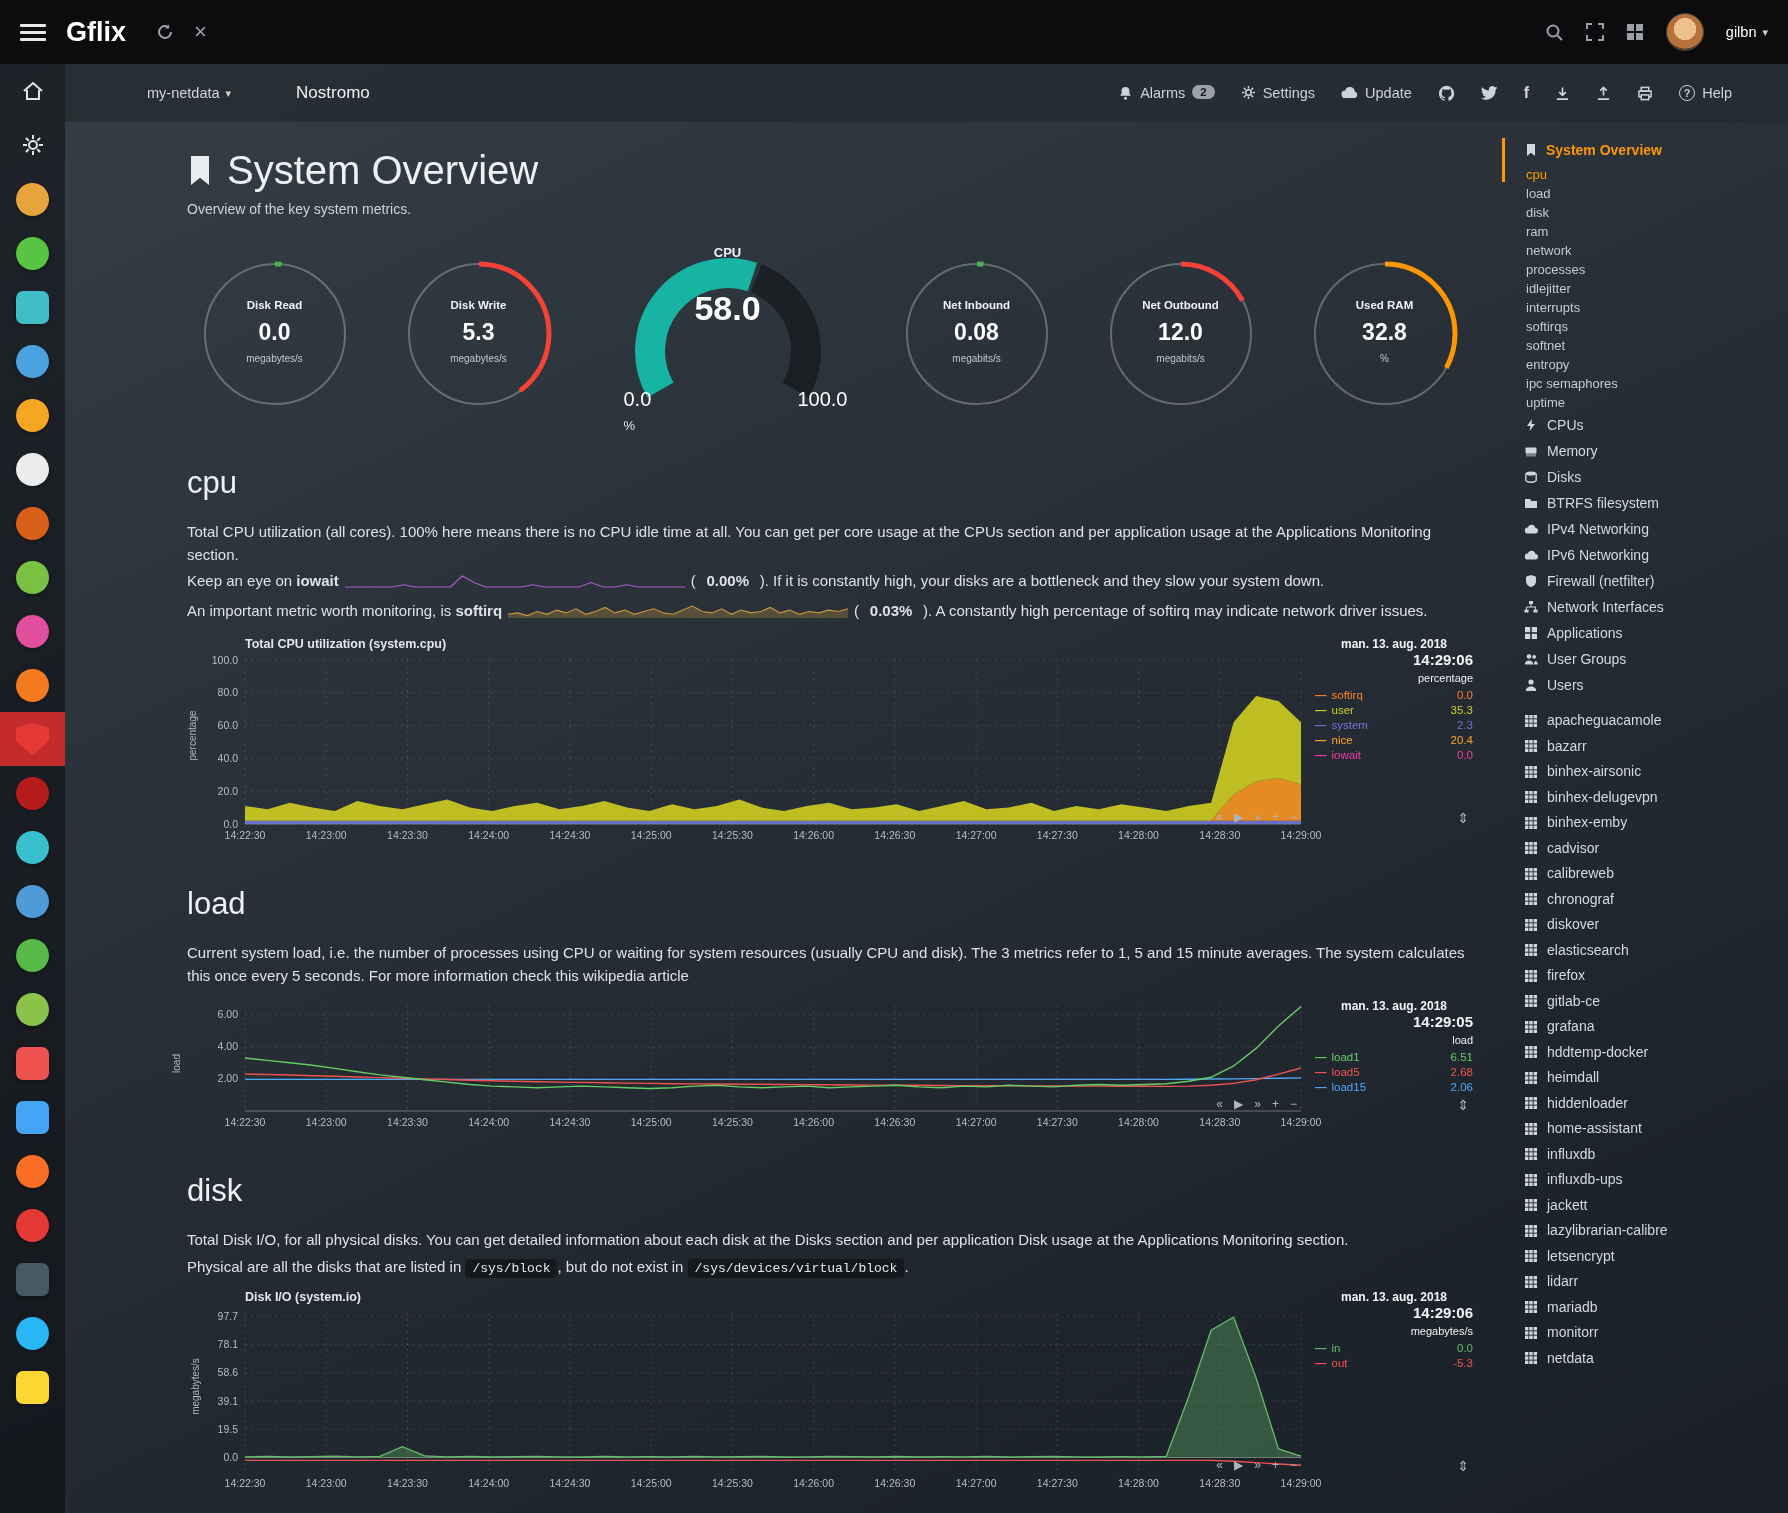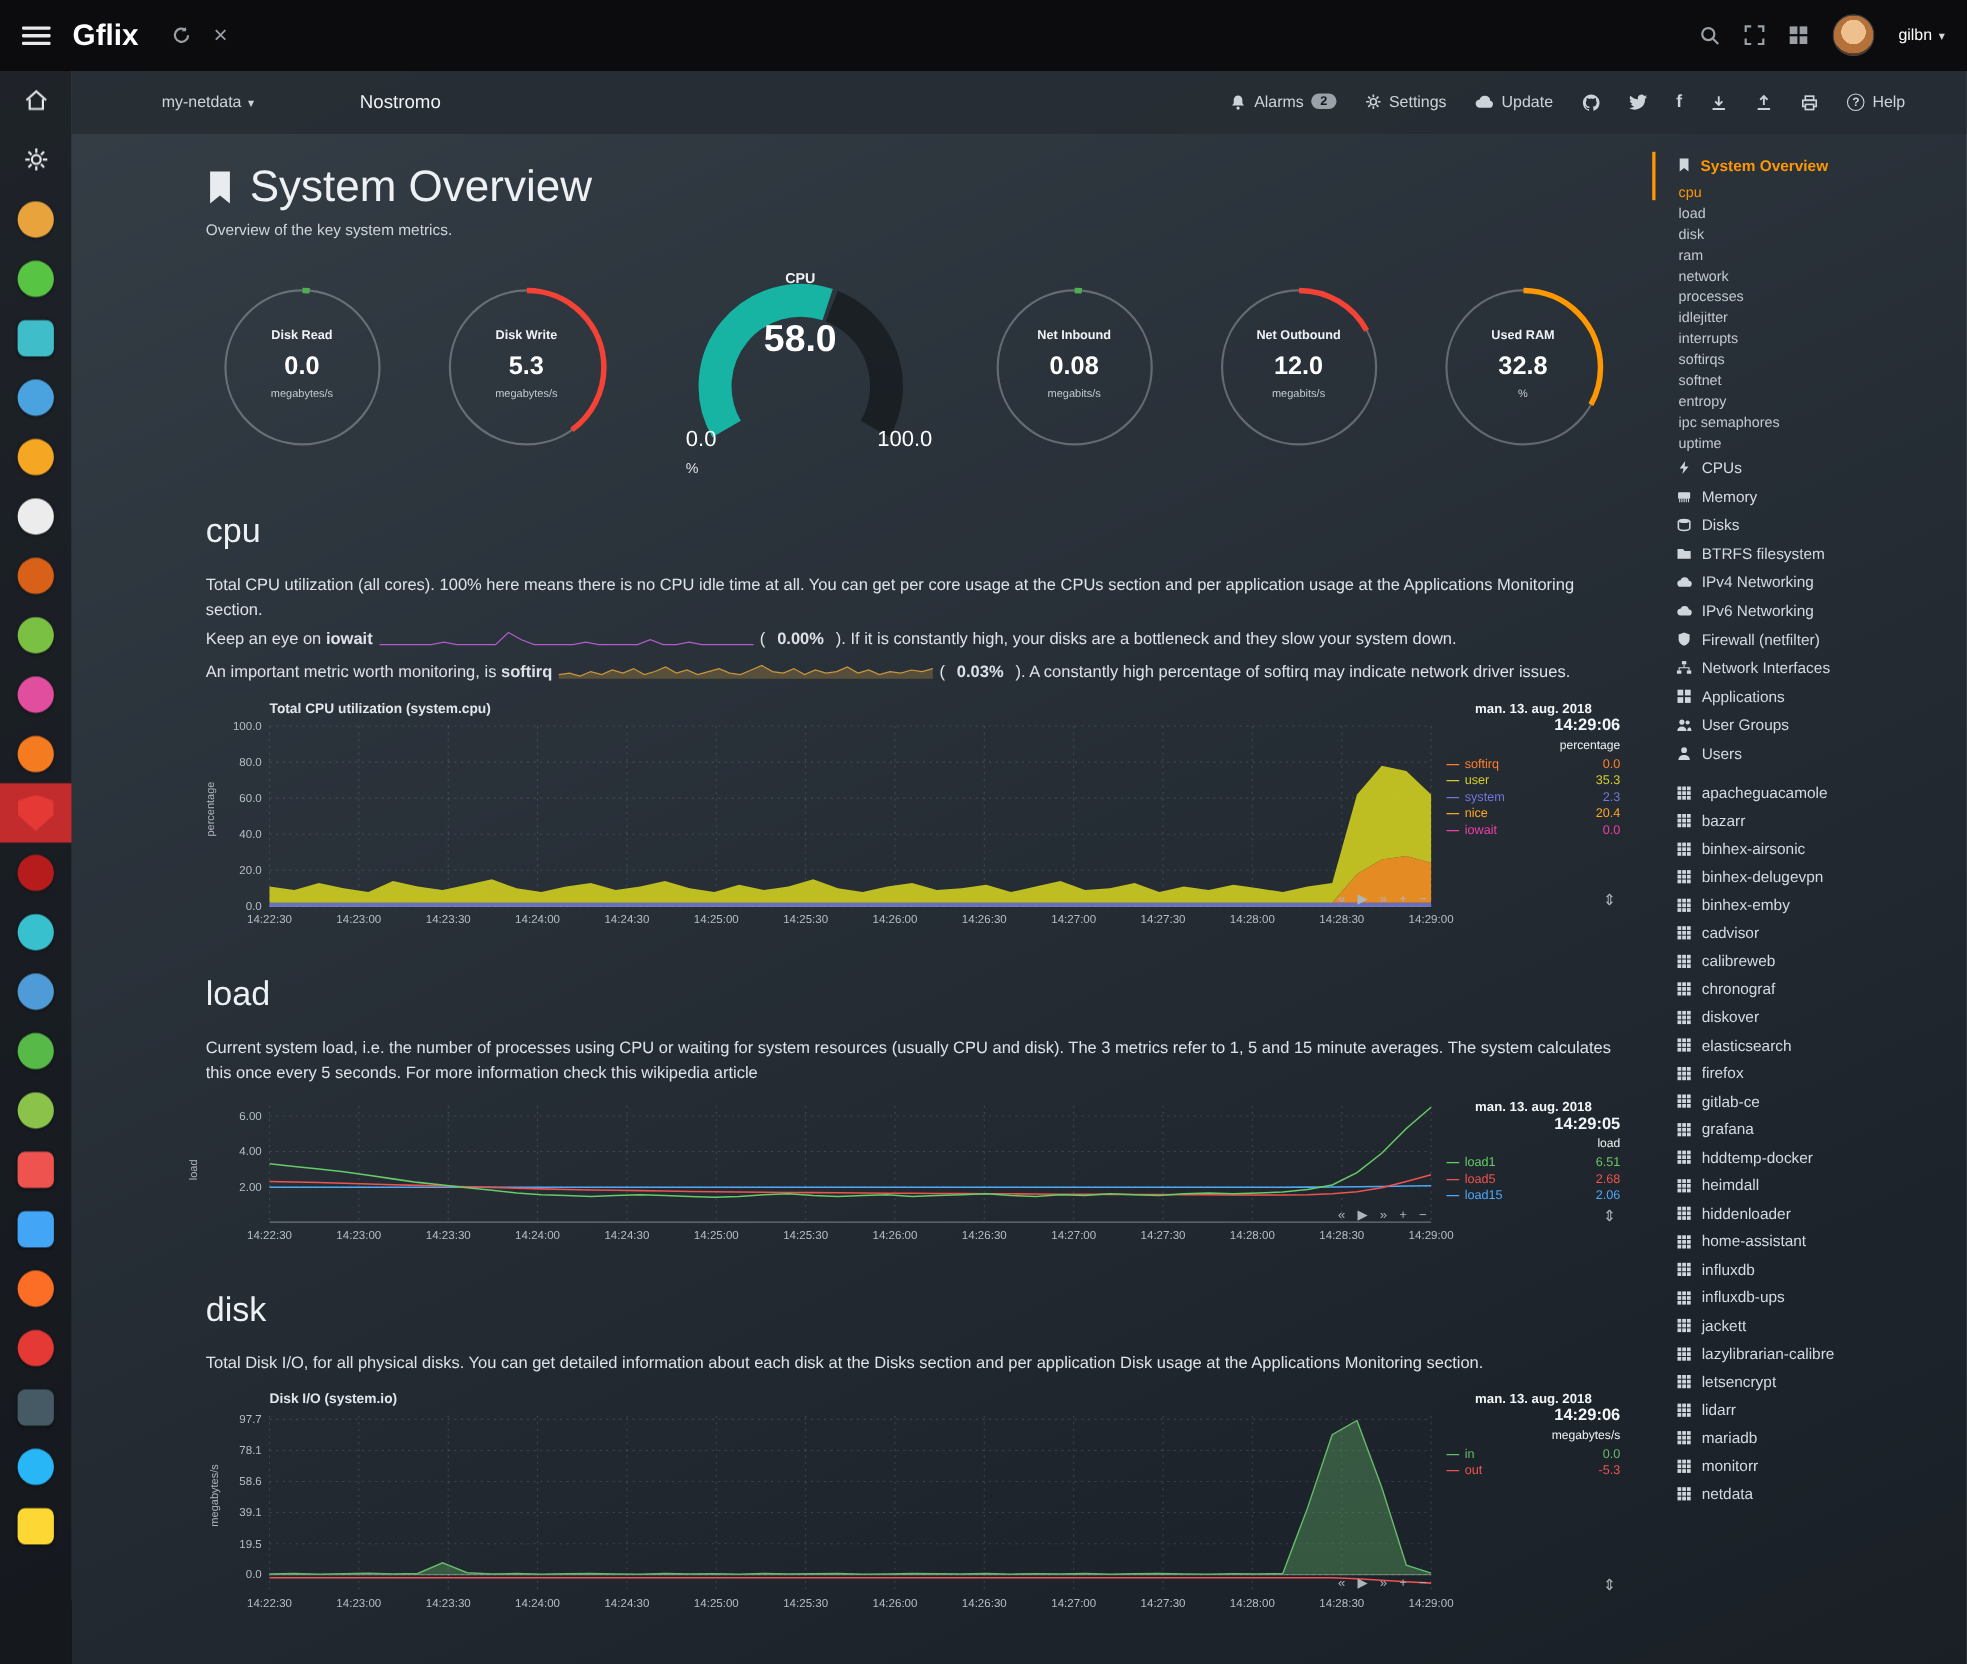--- a/index.html
+++ b/index.html
@@ -22,21 +22,21 @@
   .leftbar{position:fixed;top:64px;left:0;bottom:0;width:65px;background:rgba(14,17,21,.78);z-index:50}
   .lb-item{width:65px;height:54px;display:flex;align-items:center;justify-content:center;cursor:pointer}
   .lb-item.active{background:#c32c2c}
   .app-dot{width:33px;height:33px;border-radius:50%;box-shadow:0 1px 3px rgba(0,0,0,.4)}
   .app-dot.sq{border-radius:7px}
   .app-dot.shield{border-radius:0;clip-path:polygon(50% 0,100% 16%,100% 55%,50% 100%,0 55%,0 16%)}
   
   .main{position:absolute;left:65px;top:64px;right:0;bottom:0}
   .ndnav{height:58px;background:rgba(36,42,49,.94);display:flex;align-items:center;padding:0 56px 0 30px;gap:15px}
   .nd-server{margin-left:52px;font-size:14.5px;color:#cfd5da;display:flex;align-items:center;gap:6px;cursor:pointer}
-  .nd-brand{font-size:17px;color:#eef2f5;margin-left:81px;cursor:pointer}
+  .nd-brand{font-size:17px;color:#eef2f5;margin-left:50px;cursor:pointer}
   .nav-right{margin-left:auto;display:flex;align-items:center;gap:26px}
   .nav-item{display:flex;align-items:flex-start;gap:7px;font-size:14.5px;color:#ccd3d9;cursor:pointer}
   .badge{background:#9aa1a8;color:#14181c;border-radius:10px;font-size:11.5px;font-weight:bold;padding:1px 8px}
   .help-q{width:16px;height:16px;border:1.6px solid currentColor;border-radius:50%;display:grid;place-items:center;font-size:11px;font-weight:bold}
   .body-row{position:absolute;top:58px;left:0;right:0;bottom:0;background:rgba(24,29,35,.55);display:flex}
   .content{flex:1;padding:26px 30px 0 122px;position:relative;overflow:hidden}
   
   .pt-row{display:flex;align-items:center;gap:14px}
   h1{font-size:40px;font-weight:400;color:#edf1f4}
   .subtitle{font-size:14px;color:#ced4da;margin-top:8px}
@@ -499,20 +499,21 @@
             <span>▶</span>
             <span>»</span>
             <span>+</span>
             <span>−</span>
           </div>
           <span class="chart-resize">⇕</span>
         </div>
 
       <h2 class="section-h">disk</h2>
       <p class="para">Total Disk I/O, for all physical disks. You can get detailed information about each disk at the Disks section and per application Disk usage at the Applications Monitoring section.</p>
+      <p class="para"><span>Physical are all the disks that are listed in </span><code>/sys/block</code><span>, but do not exist in </span><code>/sys/devices/virtual/block</code><span>.</span></p>
       <div id="chart-2" class="chart">
           <div class="chart-head">
             <span class="chart-title">Disk I/O (system.io)</span>
           </div>
           <svg class="plot" width="1120" height="185" viewBox="0 0 1120 185">
             <line class="grid" x1="58.0" y1="6" x2="58.0" y2="165"></line>
             <text class="xt" x="58.0" y="180">14:22:30</text>
             <line class="grid" x1="139.2" y1="6" x2="139.2" y2="165"></line>
             <text class="xt" x="139.2" y="180">14:23:00</text>
             <line class="grid" x1="220.5" y1="6" x2="220.5" y2="165"></line>

